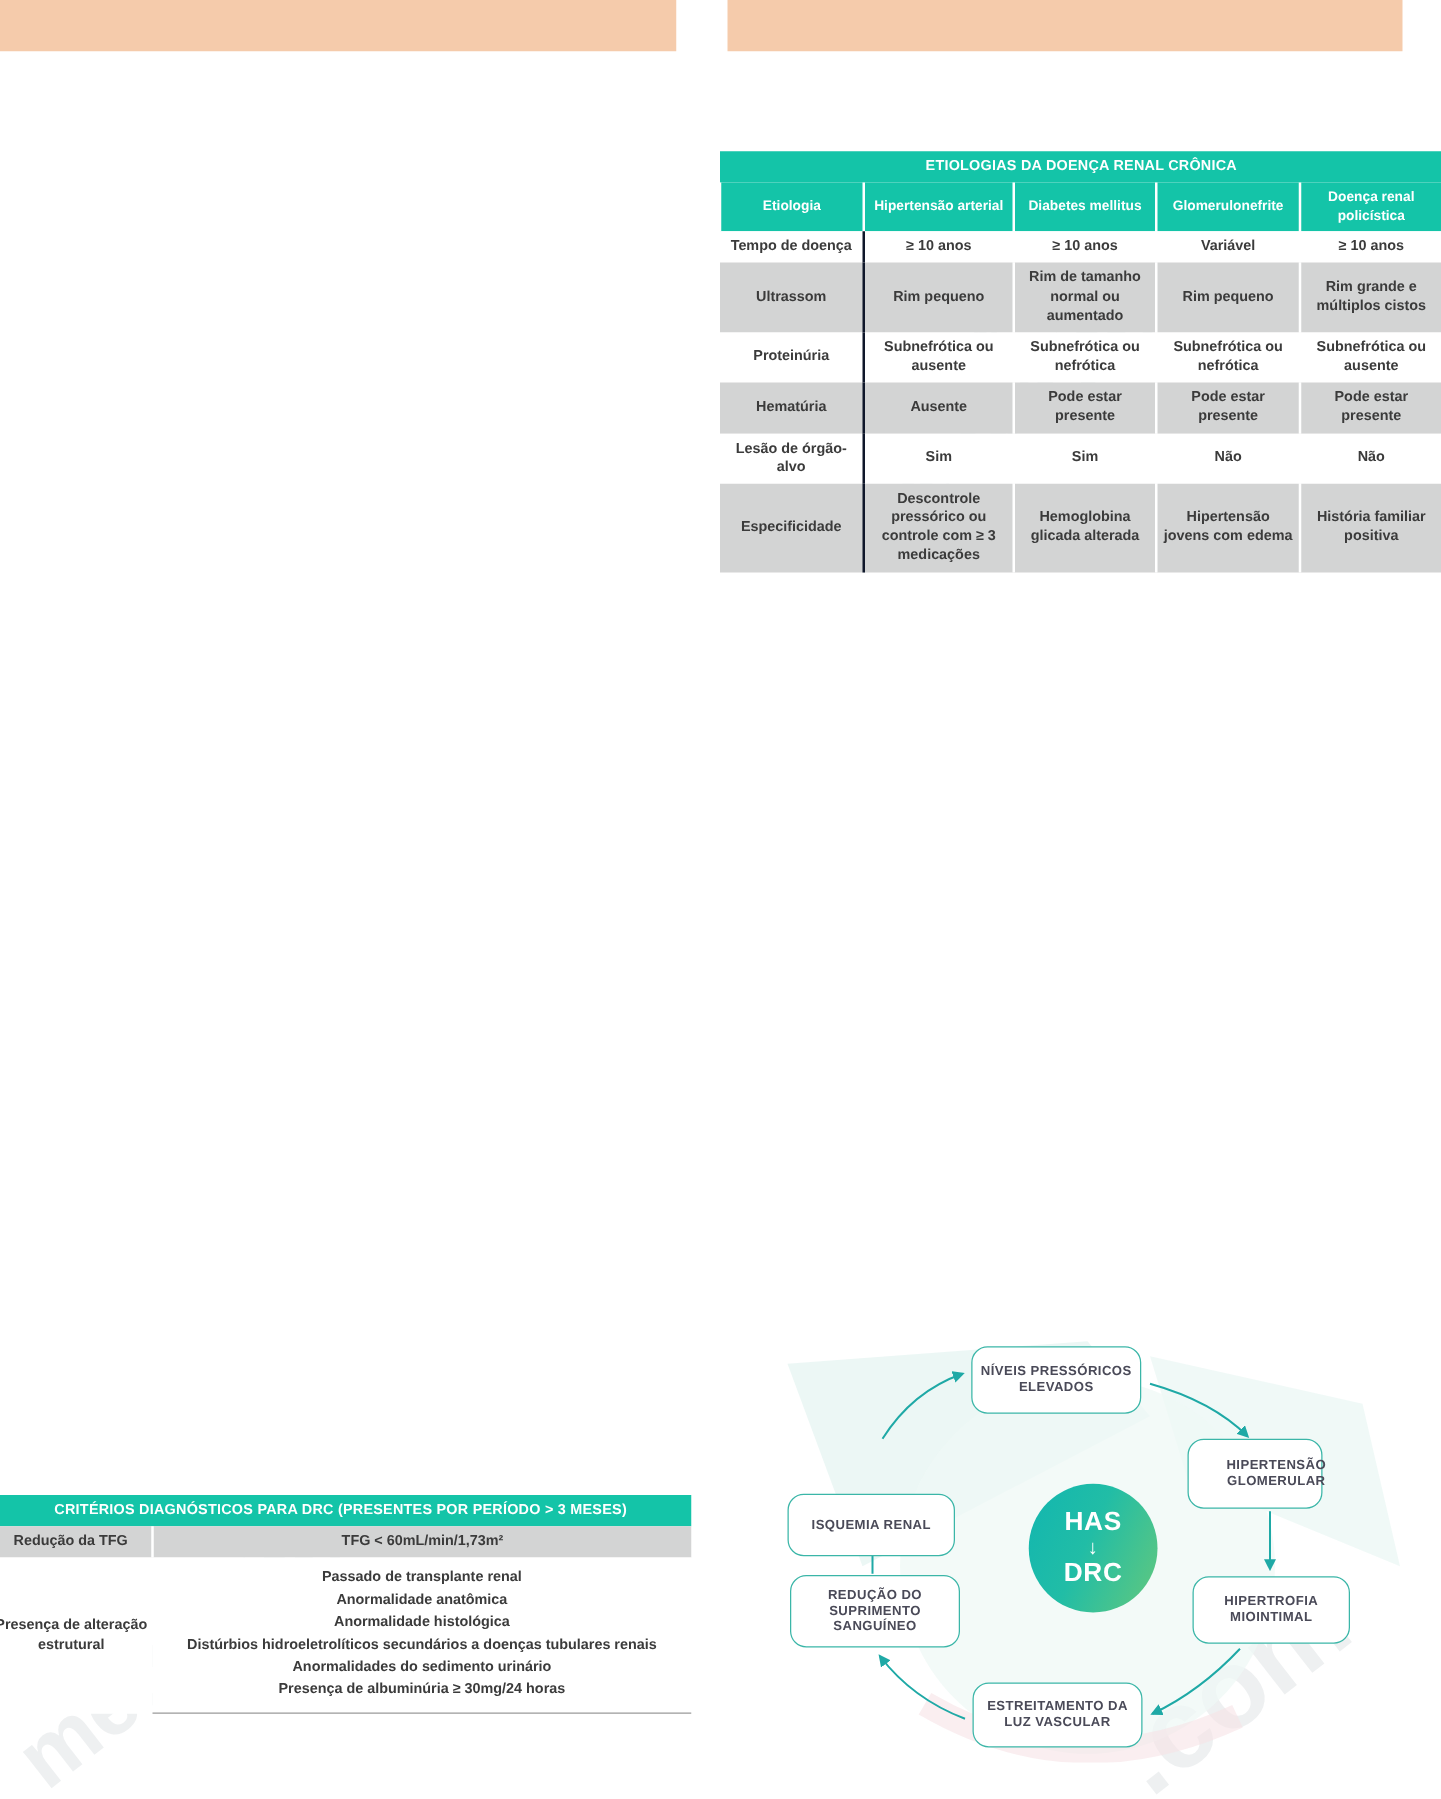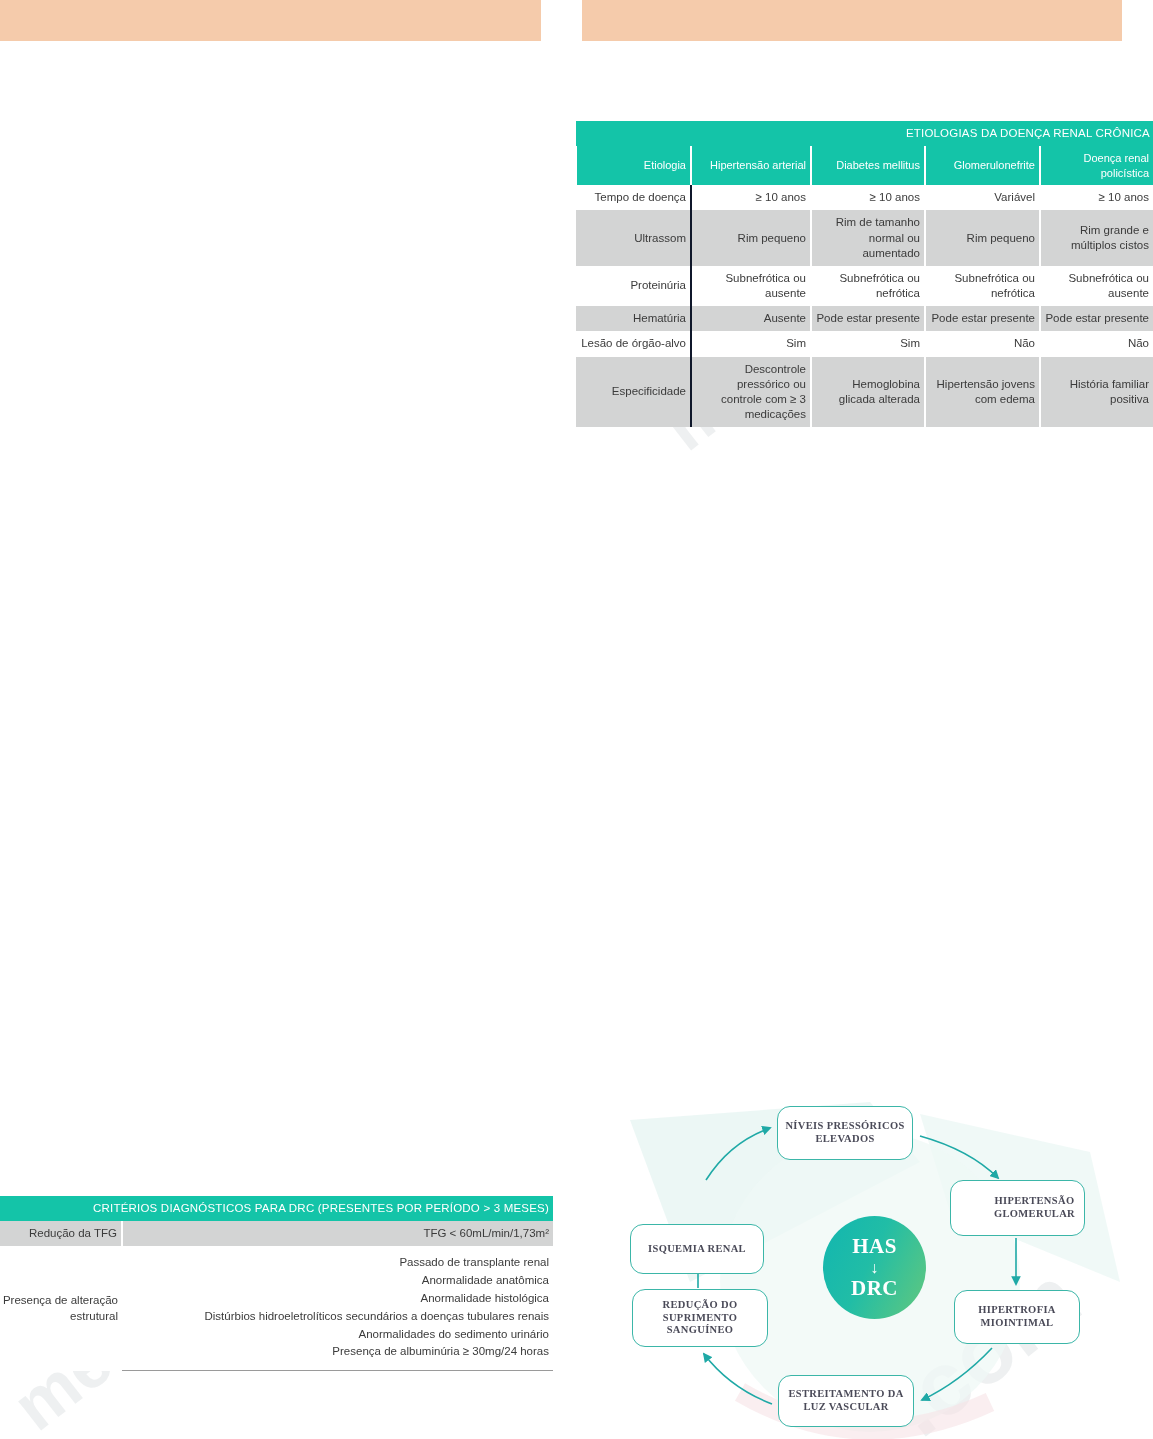--- a/index.html
+++ b/index.html
@@ -28,23 +28,23 @@
 
   
   .tbl {
     position: absolute;
     border-collapse: collapse;
     table-layout: fixed;
     font-size: 11.5px;
   }
   .tbl td, .tbl th {
     padding: 5px 4px;
-    text-align: right;
+    text-align: center;
     vertical-align: middle;
-    font-weight: normal;
+    font-weight: bold;
     line-height: 1.32;
   }
   .title-bar {
     background: #14c4a8;
     color: #ffffff;
     font-weight: bold;
     font-size: 11.5px;
     letter-spacing: .2px;
     text-align: center;
     padding: 7px 4px;
@@ -78,24 +78,23 @@
     background: #ffffff;
     padding: 8px 4px 9px;
     border-bottom: 1px solid #9a9a9a;
   }
   #tbl-criterios .val-list div { line-height: 1.55; }
 
   
   #diagram {
     position: absolute;
     left: 620px;
-    top: 1092px;
+    top: 1063px;
     width: 533px;
     height: 347px;
-    font-family: Liberation Serif, serif;
   }
   #diagram .deco {
     position: absolute;
     inset: 0;
     pointer-events: none;
   }
   .node {
     position: absolute;
     box-sizing: border-box;
     background: #ffffff;
@@ -106,21 +105,21 @@
     font-size: 10.5px;
     letter-spacing: .35px;
     line-height: 1.22;
     text-align: center;
     display: flex;
     align-items: center;
     justify-content: center;
     padding: 4px 6px;
   }
   #node-niveis      { left: 157px; top: 14px;  width: 136px; height: 54px; }
-  #node-hipertensao { left: 330px; top: 88px;  width: 135px; height: 56px; padding-left: 40px; }
+  #node-hipertensao { left: 330px; top: 88px;  width: 108px; height: 56px; padding-left: 40px; }
   #node-hipertrofia { left: 334px; top: 198px; width: 126px; height: 54px; }
   #node-estreitamento { left: 158px; top: 283px; width: 136px; height: 52px; }
   #node-reducao     { left: 12px;  top: 197px; width: 136px; height: 58px; }
   #node-isquemia    { left: 10px;  top: 90px;  width: 134px; height: 50px; margin-top: 42px; }
 
   #center-circle {
     position: absolute;
     left: 203px;
     top: 124px;
     width: 103px;

